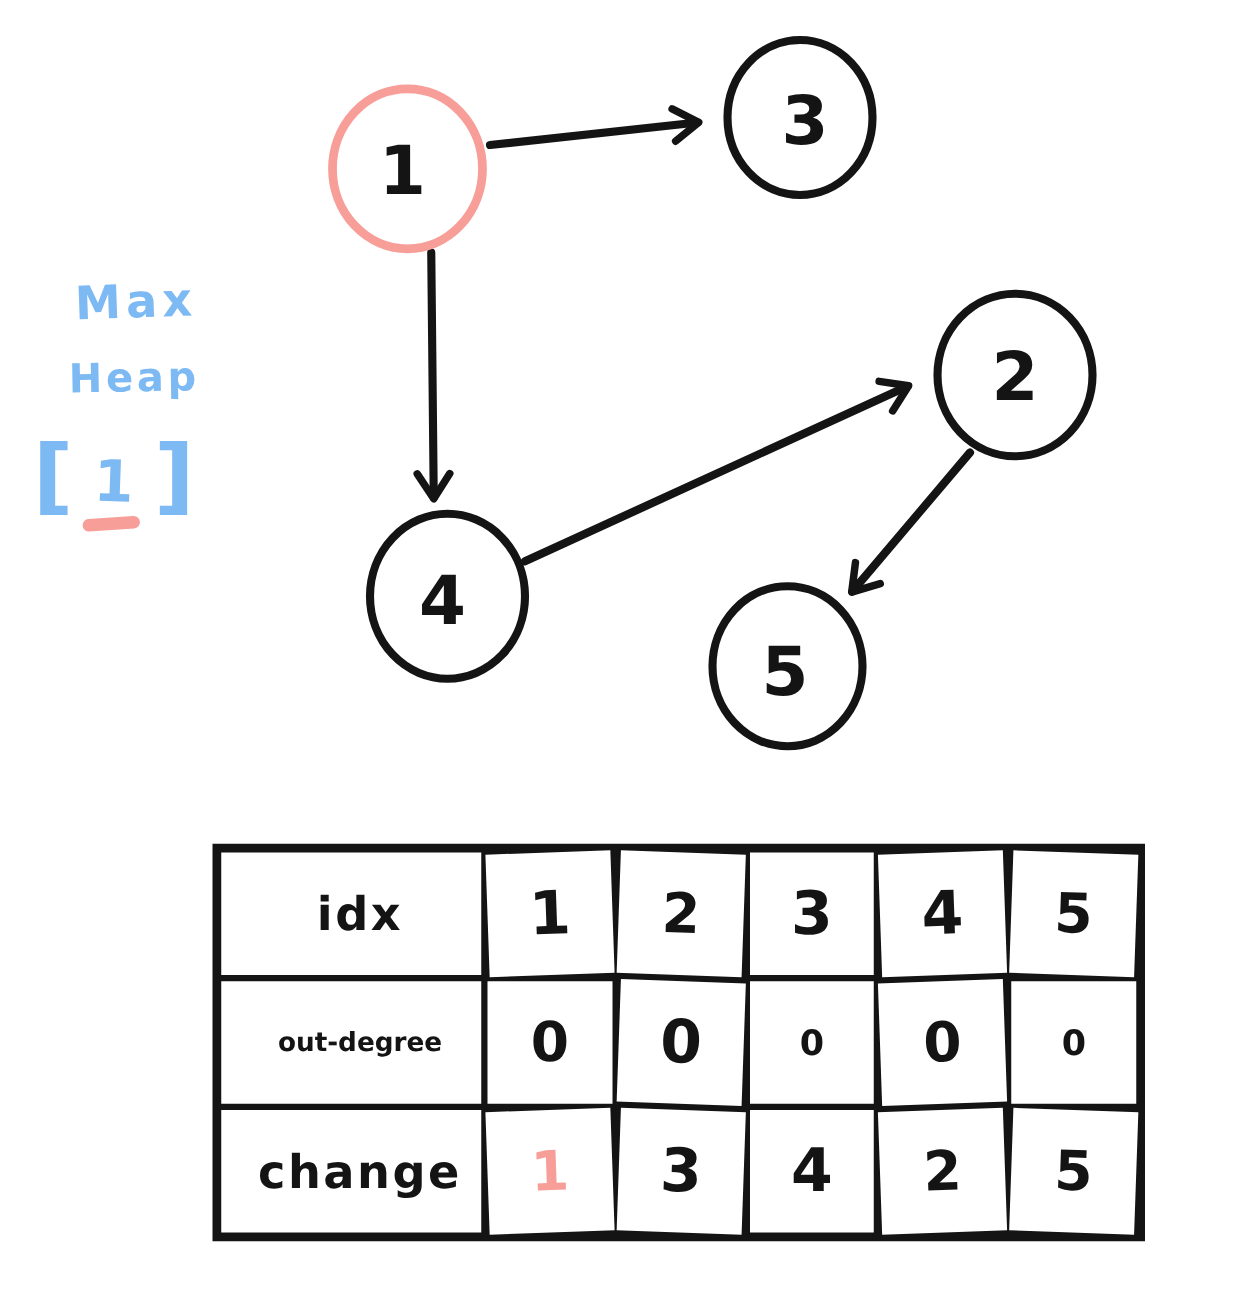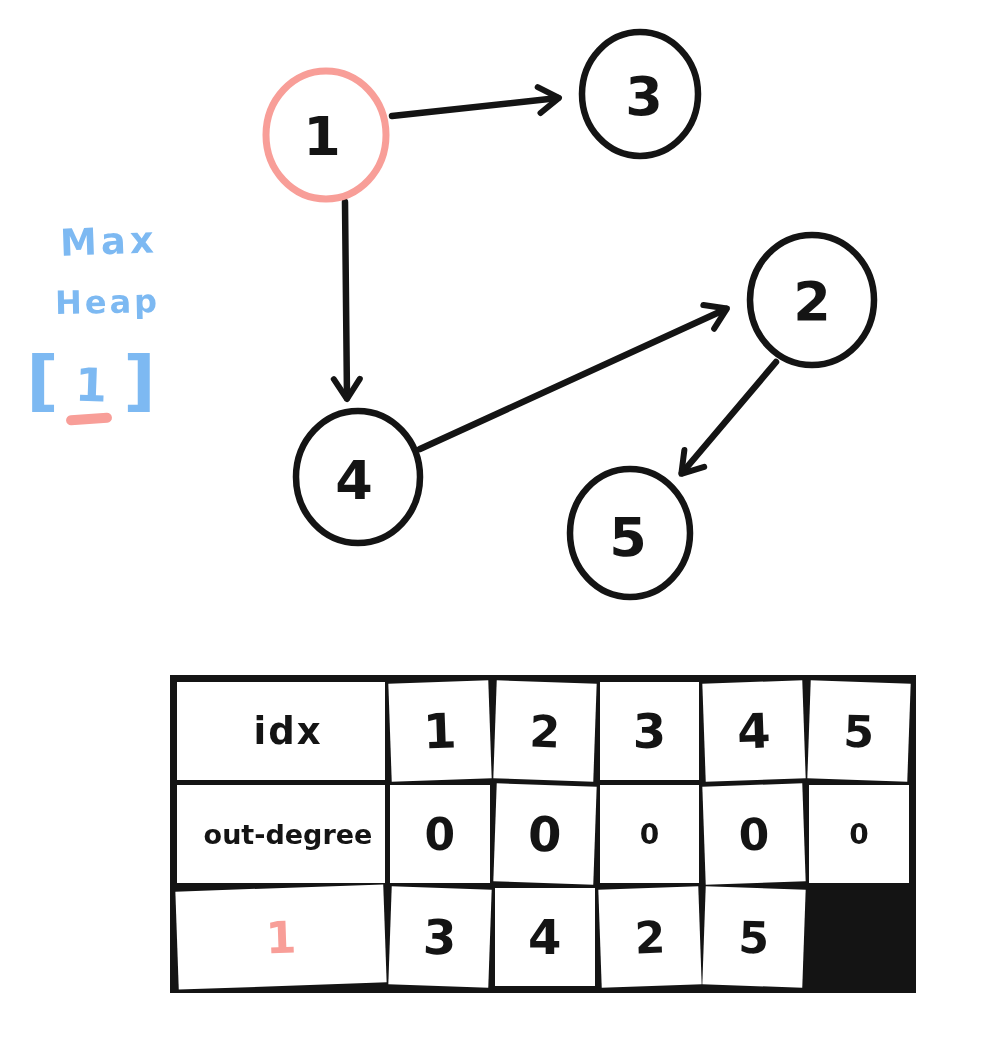--- a/index.html
+++ b/index.html
@@ -62,21 +62,21 @@
     grid-template-rows: 1fr 1fr 1fr;
     gap: 5px;
     padding: 7px;
   }
   .tcell {
     background: var(--paper);
     display: flex; align-items: center; justify-content: center;
     font-weight: 600; color: var(--ink);
   }
   .row-label { font-size: 37px; letter-spacing: 2px; padding-left: 14px; }
-  .row-label.small { font-size: 27px; letter-spacing: 0; }
+  .row-label.small { font-size: 21px; letter-spacing: 0; }
   .val { font-size: 44px; }
   .sz-l { font-size: 48px; }
   .sz-s { font-size: 28px; }
   .pink-text { color: var(--pink); }
   .j1 { transform: rotate(-2deg); }
   .j2 { transform: rotate(2deg); }
 </style>
 </head>
 <body>
 
@@ -141,20 +141,21 @@
     <div class="tcell val sz-l j1">4</div>
     <div class="tcell val j2">5</div>
 
     <div class="tcell row-label small">out-degree</div>
     <div class="tcell val">0</div>
     <div class="tcell val sz-l j2">0</div>
     <div class="tcell val sz-s">0</div>
     <div class="tcell val j1">0</div>
     <div class="tcell val sz-s">0</div>
 
+    <div class="tcell row-label">change</div>
     <div class="tcell val pink-text j1">1</div>
     <div class="tcell val sz-l j2">3</div>
     <div class="tcell val sz-l">4</div>
     <div class="tcell val j1">2</div>
     <div class="tcell val j2">5</div>
   </div>
 
 </div>
 
 </body></html>

